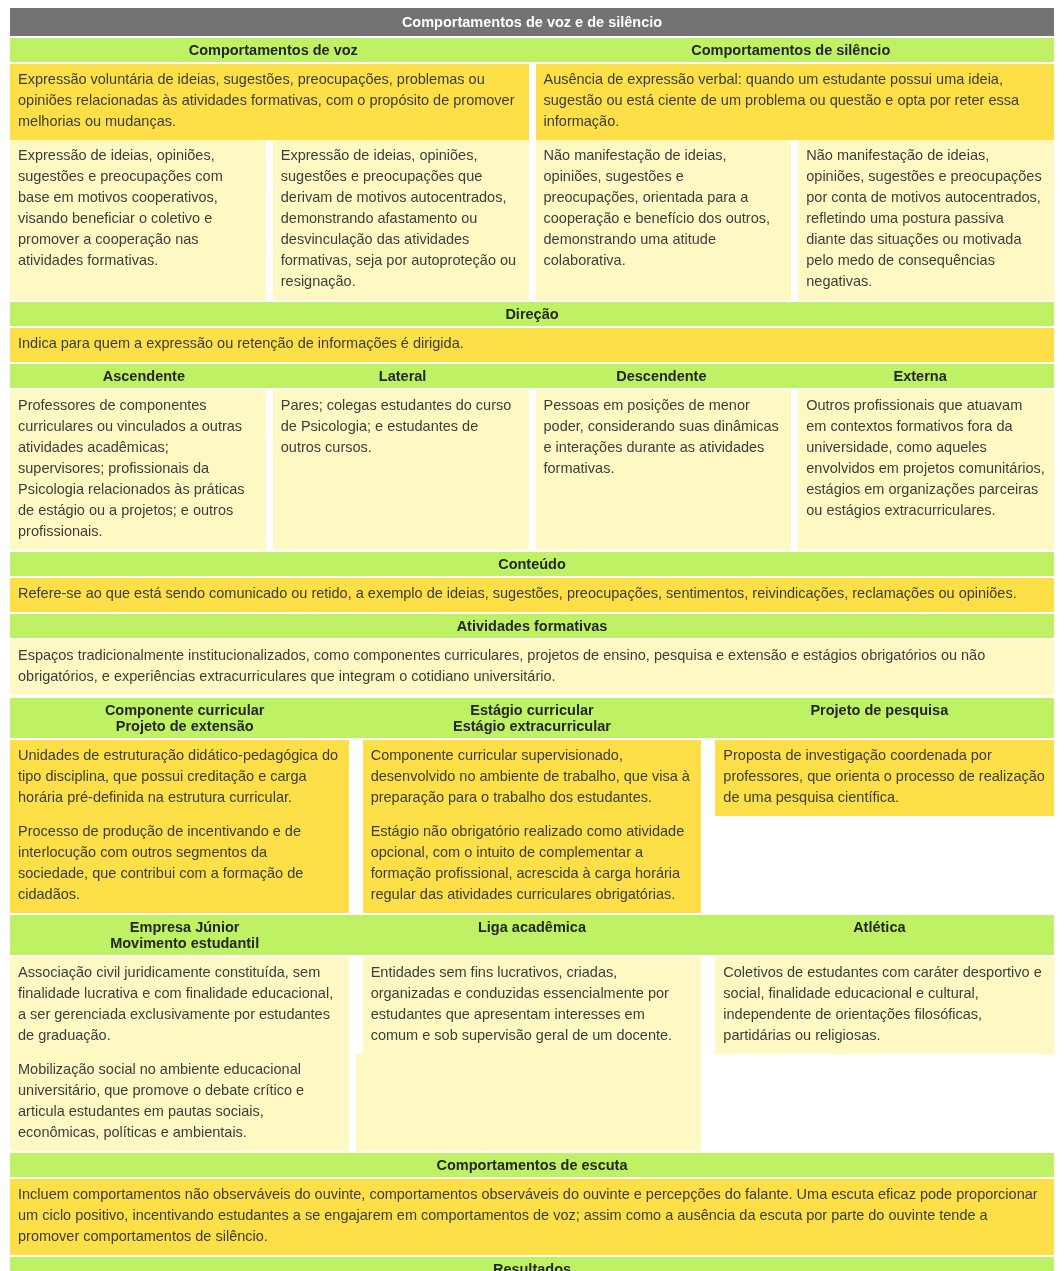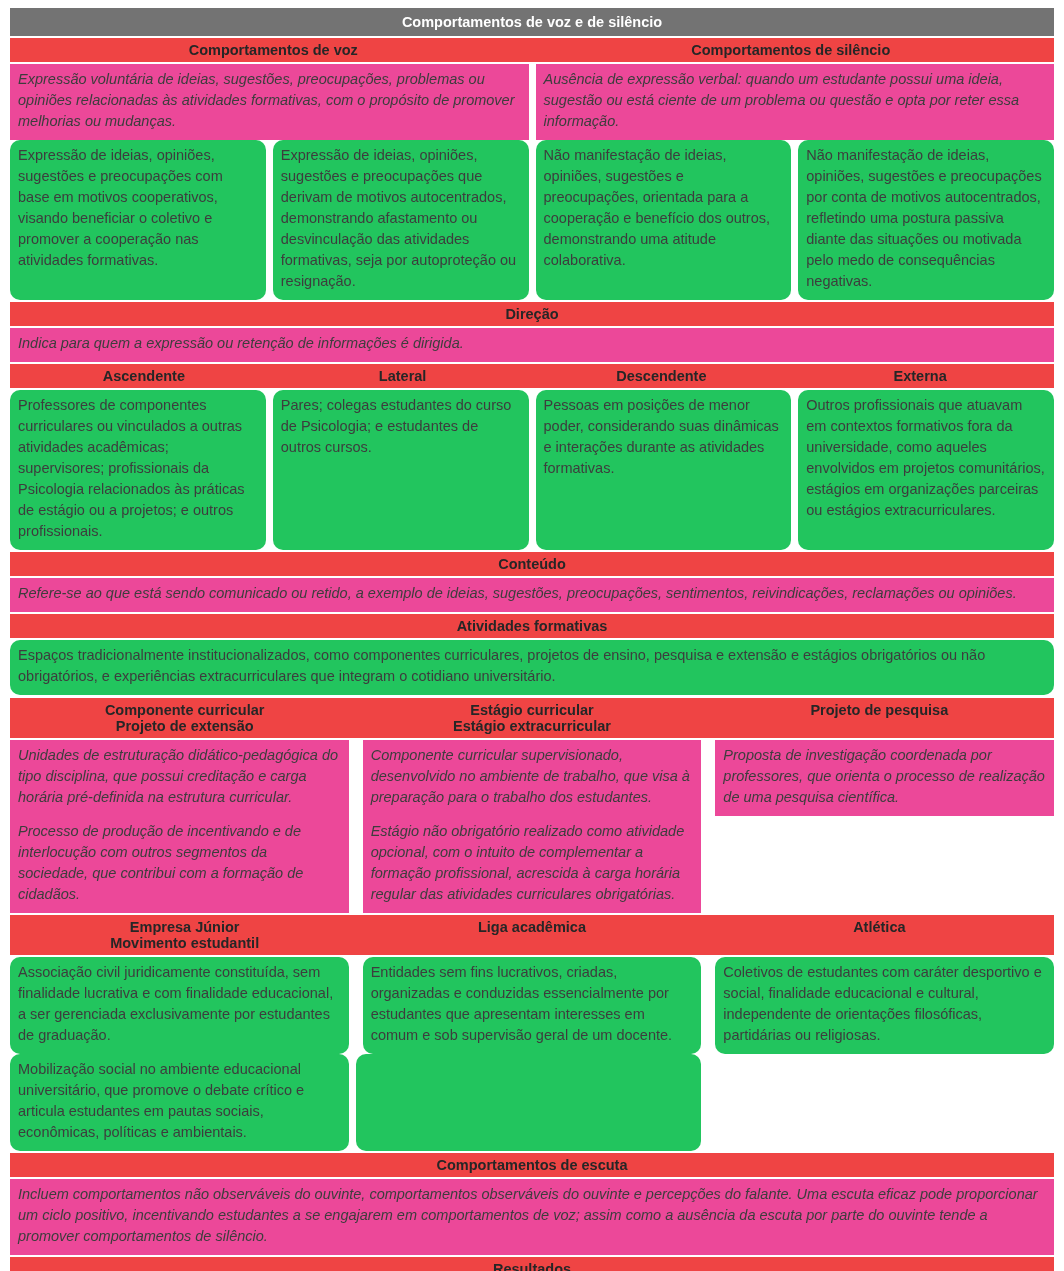--- a/index.html
+++ b/index.html
@@ -9,21 +9,21 @@
     color: #3d3d3d;
     -webkit-text-size-adjust: none;
   }
   .page {
     padding: 8px 10px 20px 10px;
     box-sizing: border-box;
     width: 1064px;
   }
   
   .bar {
-    background: #ef4444;
+    background: #bef264;
     color: #262626;
     font-weight: 700;
     font-size: 14.5px;
     line-height: 16px;
     text-align: center;
     padding: 4px 8px;
     margin: 2px 0;
   }
   .bar.dark {
     background: #737373;
@@ -37,22 +37,22 @@
   .cols-4 { display: grid; grid-template-columns: repeat(4, 1fr); column-gap: 7px; }
   .cols-5 { display: grid; grid-template-columns: repeat(3, 1fr); column-gap: 14px; }
   
   .row { margin: 0; }
   .cell {
     font-size: 14.5px;
     line-height: 21px;
     padding: 5px 9px 8px 8px;
     text-align: left;
   }
-  .lav .cell { background: #22c55e; border-radius: 10px; }
-  .white .cell { background: #ec4899; font-style: italic; }
+  .lav .cell { background: #fef9c3; }
+  .white .cell { background: #fde047; }
   .row.full .cell { padding: 5px 8px 8px 8px; }
   .merge-left { margin-left: -7px; }
   .gap-after { margin-bottom: 3px; }
 </style>
 </head>
 <body>
 
 <div class="page">
 
   <div class="bar dark">

